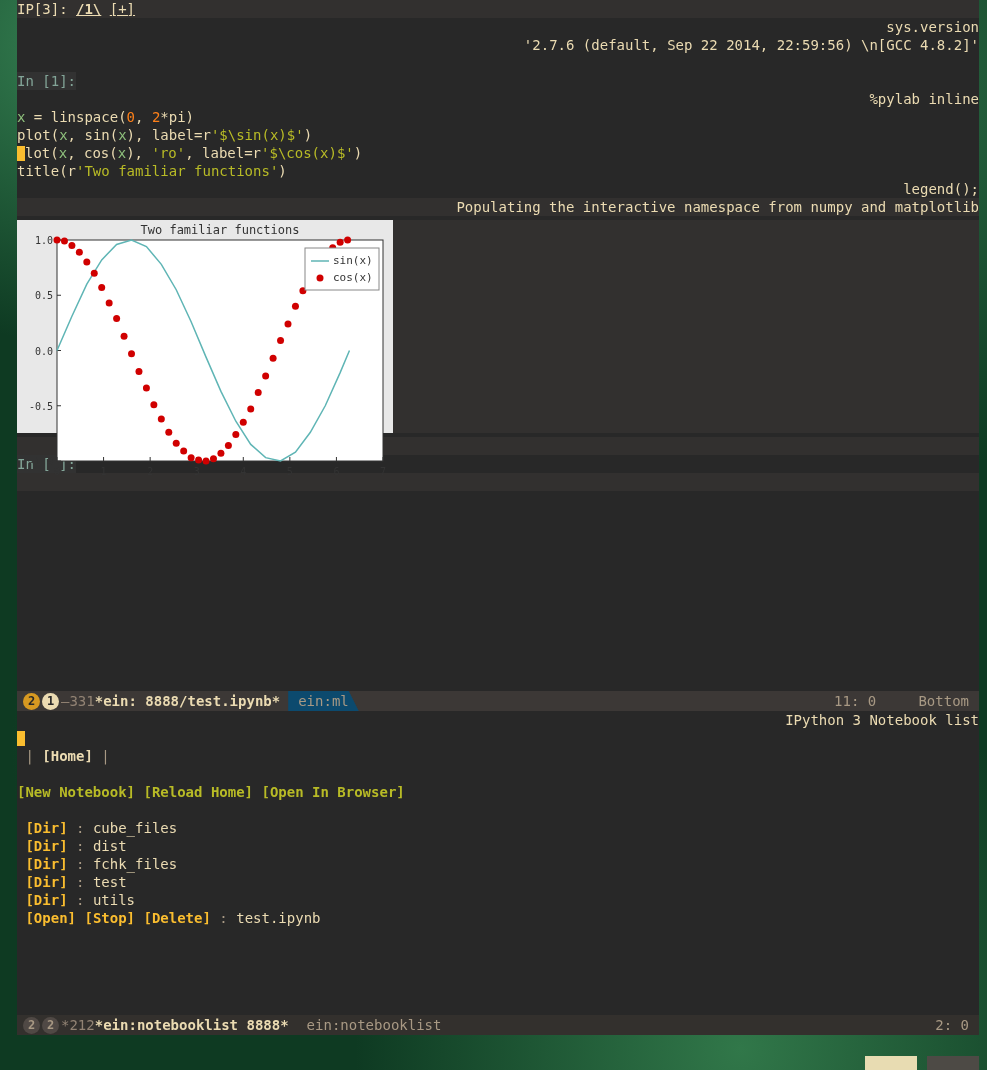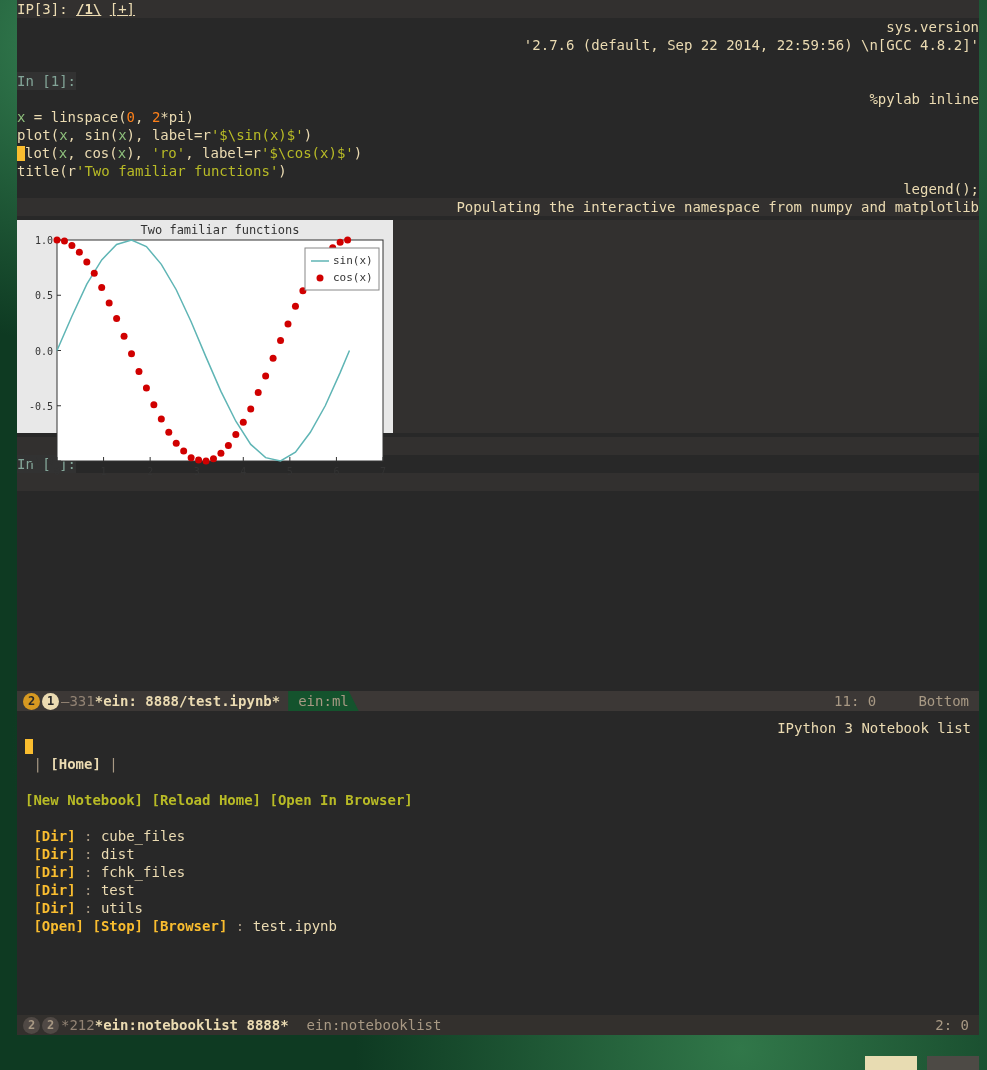--- a/index.html
+++ b/index.html
@@ -70,21 +70,21 @@
     align-items: center; justify-content: center;
     font-size: 12px;
     font-weight: bold;
     margin-right: 2px;
   }
   .badge-a { background: #d79921; color: #282828; }
   .badge-b { background: #ebdbb2; color: #282828; }
   .badge-c { background: #504945; color: #a89984; }
   .ml-buf { color: #ebdbb2; font-weight: bold; }
   .ml-mode {
-    background: #14532d; color: #a89984;
+    background: #0c4a6e; color: #a89984;
     padding: 2px 10px;
     margin-left: 8px;
     clip-path: polygon(0 0, calc(100% - 10px) 0, 100% 100%, 0 100%);
   }
   .modeline.inactive .ml-mode { background: transparent; }
   .ml-right {
     position: absolute; right: 10px;
     color: #a89984;
   }
   .nb-list { color: #a89984; }
@@ -225,33 +225,33 @@
   <div class="modeline">
     <span class="ml-badge badge-a">2</span>
     <span class="ml-badge badge-b">1</span>
     <span> – </span>
     <span>331 </span>
     <span class="ml-buf">*ein: 8888/test.ipynb*</span>
     <span class="ml-mode">ein:ml</span>
     <span class="ml-right"><span>11: 0</span>&nbsp;&nbsp;&nbsp;&nbsp;&nbsp;<span>Bottom</span></span>
   </div>
 
-  <div class="nb-list" style="height:304px; padding:8px;">
+  <div class="nb-list" style="height:304px; padding:0;">
     <div class="line hl-text">IPython 3 Notebook list</div>
     <div class="line"><span class="cursor-box"></span></div>
     <div class="line"><span> | </span><span class="nb-home">[Home]</span><span> |</span></div>
     <div class="line"> </div>
     <div class="line"><span class="nb-action">[New Notebook]</span> <span class="nb-action">[Reload Home]</span> <span class="nb-action">[Open In Browser]</span></div>
     <div class="line"> </div>
     <div class="line"> <span class="nb-link">[Dir]</span><span> : </span><span class="hl-text">cube_files</span></div>
     <div class="line"> <span class="nb-link">[Dir]</span><span> : </span><span class="hl-text">dist</span></div>
     <div class="line"> <span class="nb-link">[Dir]</span><span> : </span><span class="hl-text">fchk_files</span></div>
     <div class="line"> <span class="nb-link">[Dir]</span><span> : </span><span class="hl-text">test</span></div>
     <div class="line"> <span class="nb-link">[Dir]</span><span> : </span><span class="hl-text">utils</span></div>
-    <div class="line"> <span class="nb-link">[Open]</span> <span class="nb-link">[Stop]</span> <span class="nb-link">[Browser]</span><span> : </span><span class="hl-text">test.ipynb</span></div>
+    <div class="line"> <span class="nb-link">[Open]</span> <span class="nb-link">[Stop]</span> <span class="nb-link">[Delete]</span><span> : </span><span class="hl-text">test.ipynb</span></div>
   </div>
 
   <div class="modeline inactive">
     <span class="ml-badge badge-c">2</span>
     <span class="ml-badge badge-c">2</span>
     <span> * </span>
     <span>212 </span>
     <span class="ml-buf">*ein:notebooklist 8888*</span>
     <span class="ml-mode">ein:notebooklist</span>
     <span class="ml-right"><span>2: 0</span></span>

